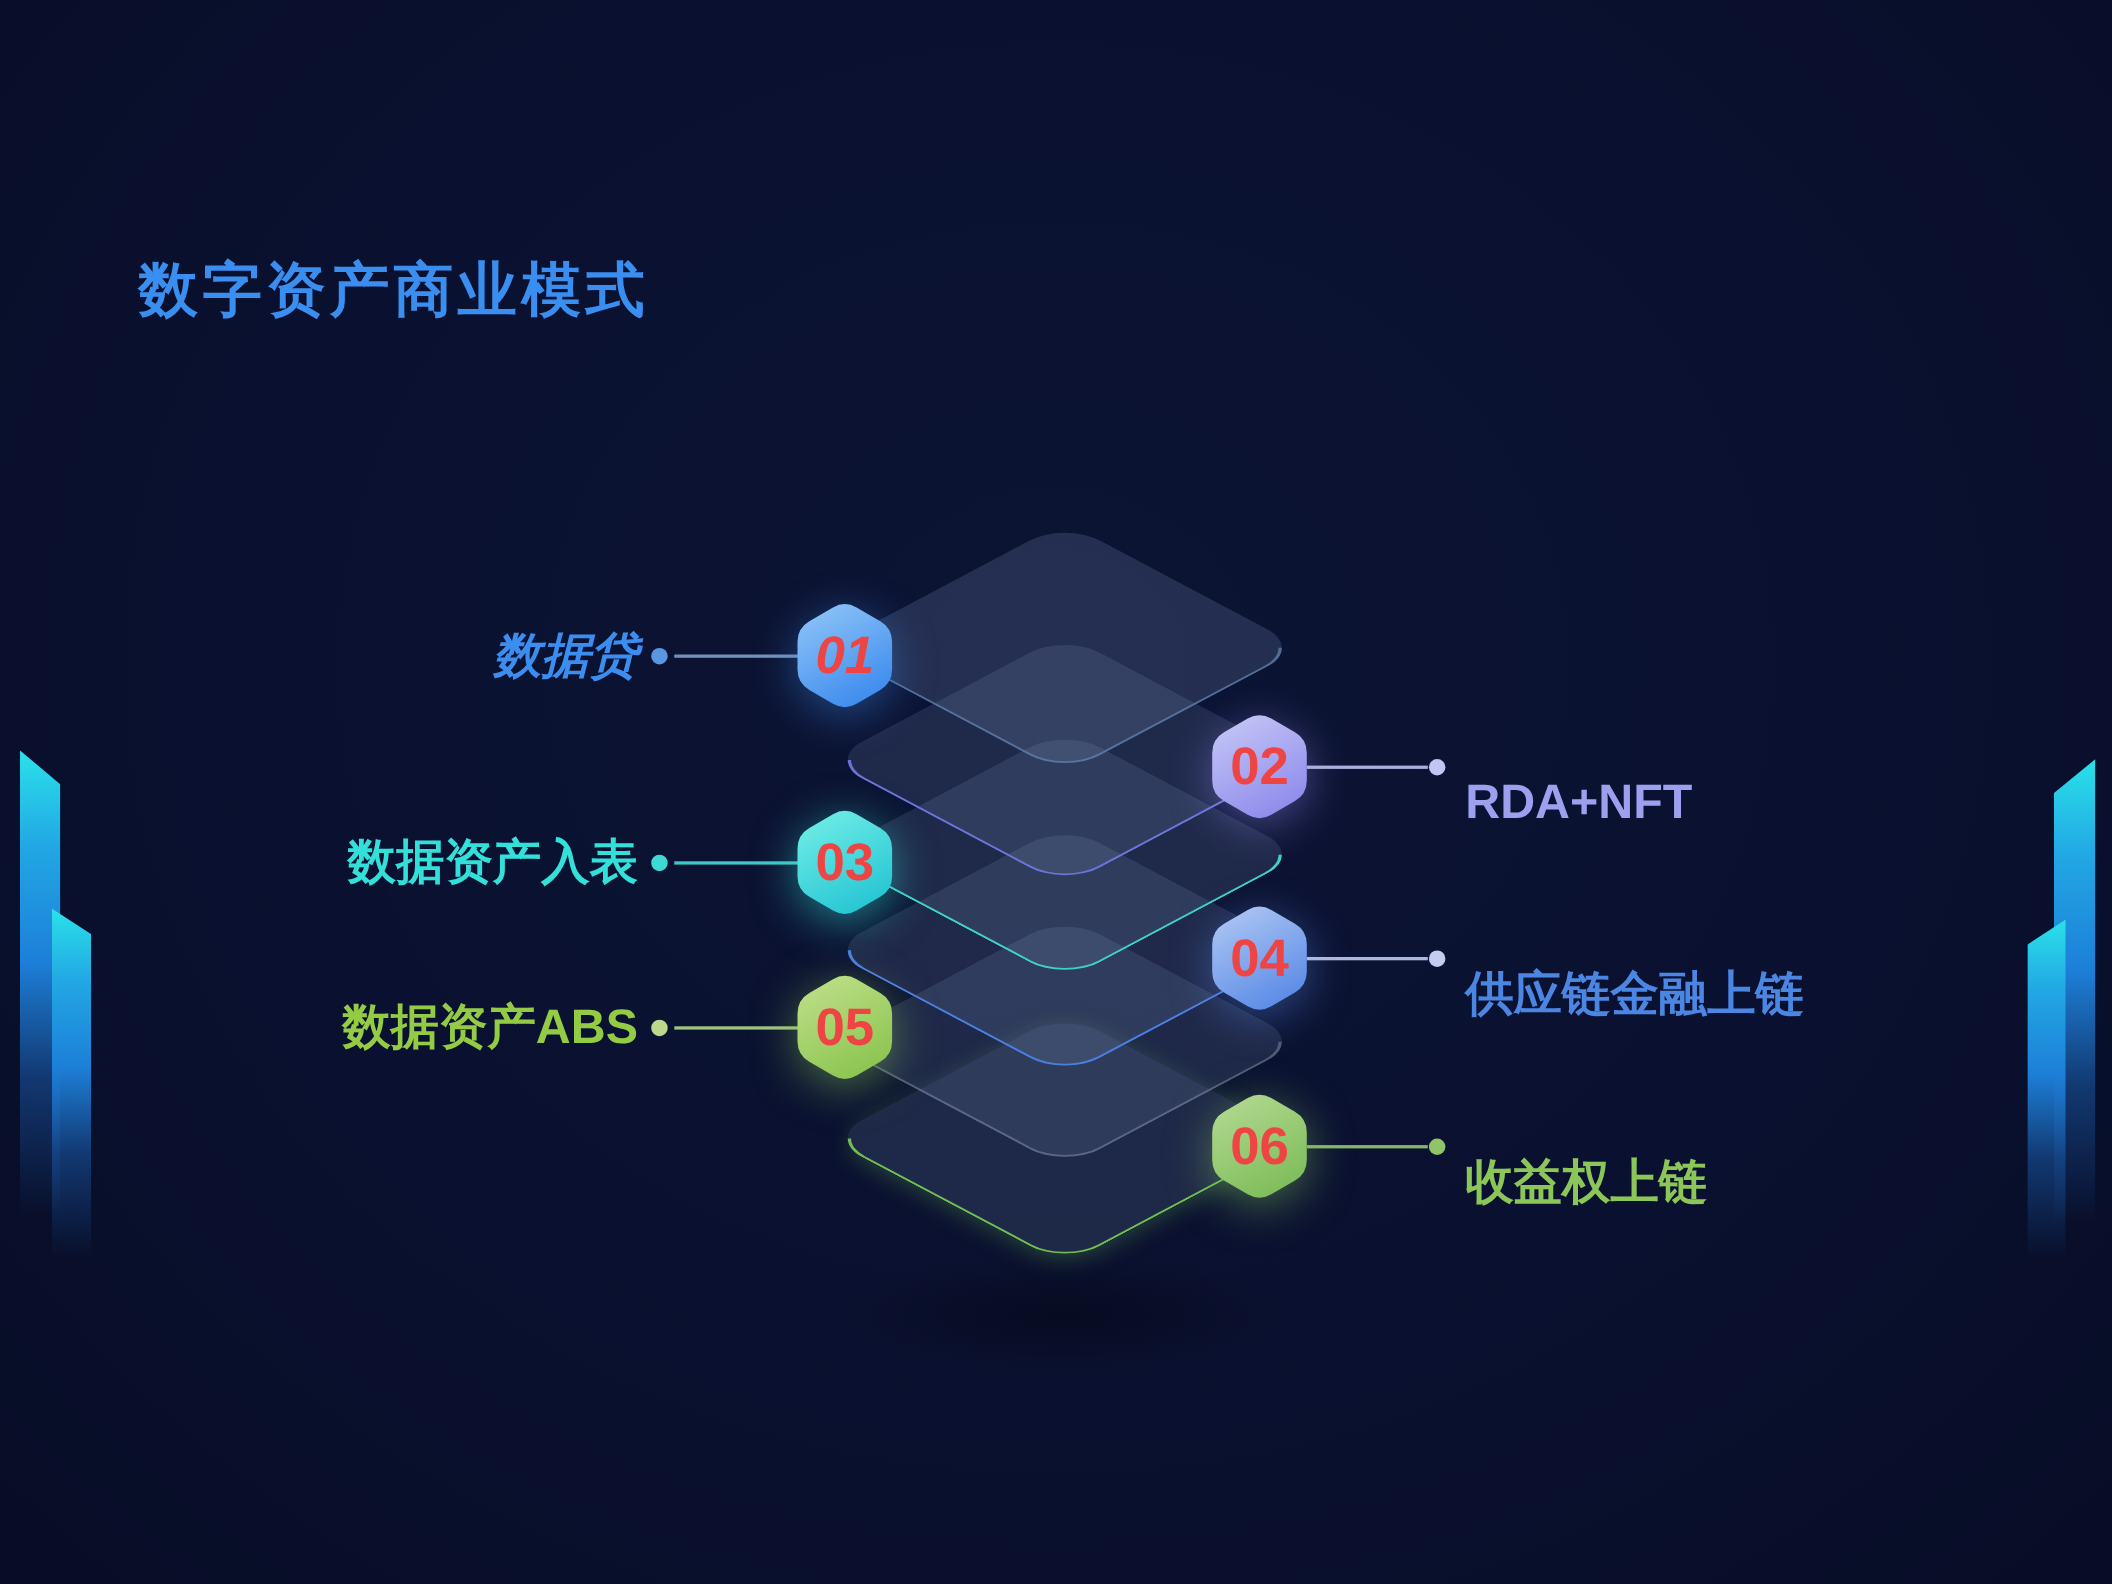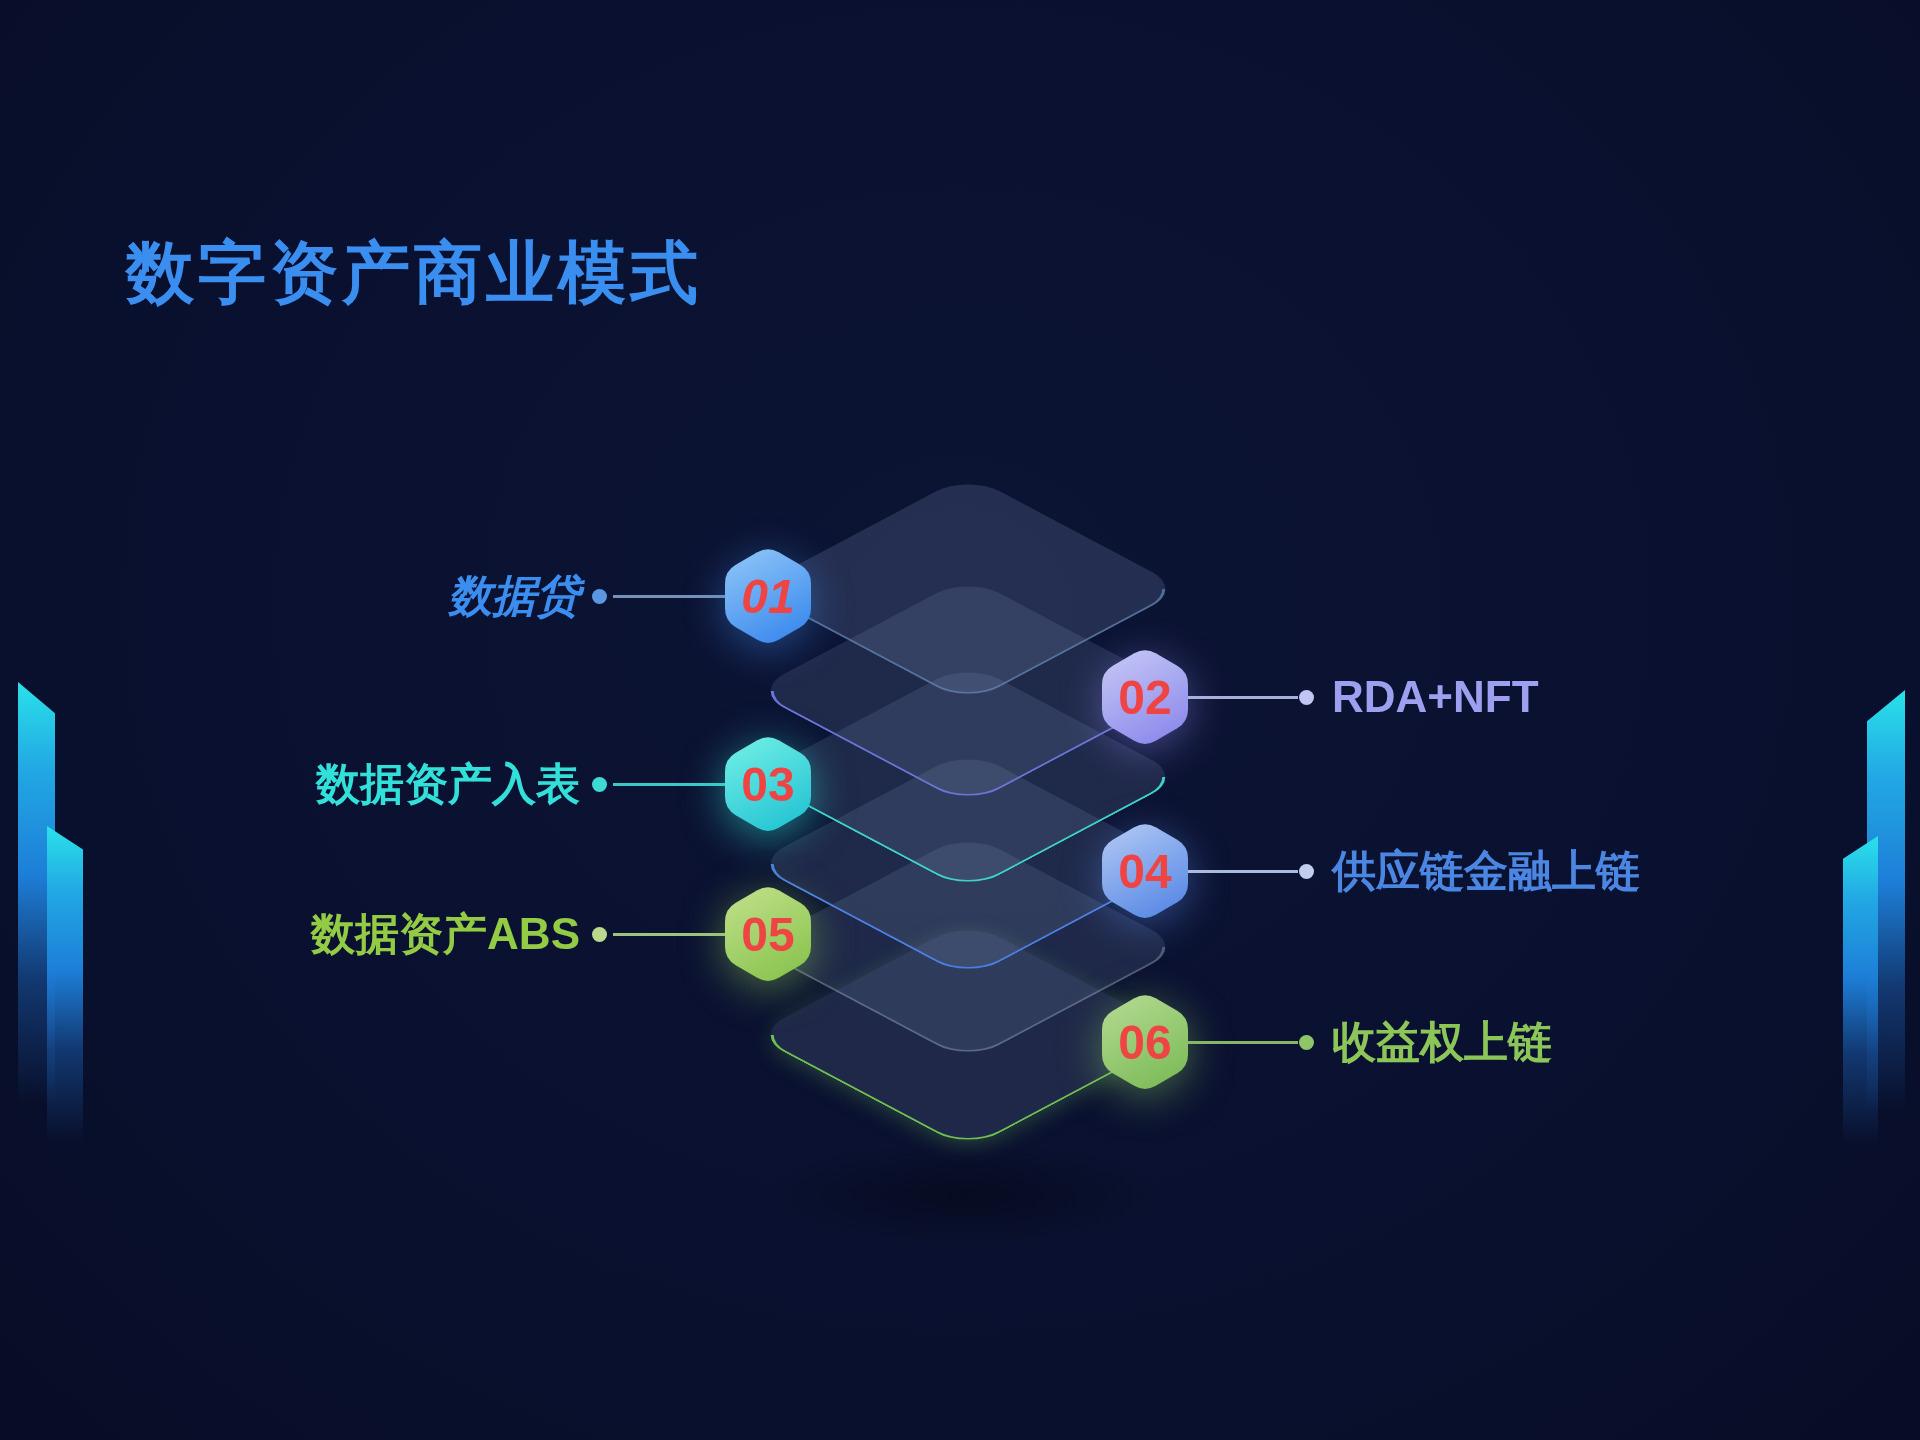--- a/index.html
+++ b/index.html
@@ -7,21 +7,21 @@
     position:relative;
     width:1920px;height:1440px;
     overflow:hidden;
     font-family:"Liberation Sans","DejaVu Sans",sans-serif;
     background:radial-gradient(ellipse at 50% 42%, #0c1434 0%, #0a1130 55%, #070d26 100%);
   }
 
   
   .page-title{
     position:absolute;left:126px;top:228px;
-    font-size:68px;font-weight:800;letter-spacing:4px;
+    font-size:54px;font-weight:800;letter-spacing:4px;
     color:var(--title_color,#3a8ef0);
     white-space:nowrap;z-index:5;
   }
 
   
   .bar{position:absolute;z-index:2;}
   .bar.l{clip-path:polygon(0 0,100% 6.5%,100% 100%,0 100%);
     background:linear-gradient(180deg,var(--decor_cyan,#2ae1ea) 0%,#22a8e4 18%,var(--decor_blue,#1d7fd8) 40%,rgba(26,90,170,.55) 62%,rgba(12,28,70,0) 88%);}
   .bar.r{clip-path:polygon(0 6.5%,100% 0,100% 100%,0 100%);
     background:linear-gradient(180deg,var(--decor_cyan,#2ae1ea) 0%,#22a8e4 18%,var(--decor_blue,#1d7fd8) 40%,rgba(26,90,170,.55) 62%,rgba(12,28,70,0) 88%);}
@@ -49,21 +49,21 @@
     background:radial-gradient(closest-side,rgba(2,6,18,0.55),rgba(2,6,18,0) 72%);
   }
 
   
   .row{position:absolute;left:0;width:100%;height:104px;z-index:30;}
   .row .label{
     position:absolute;top:50%;transform:translateY(-50%);
     font-size:44px;font-weight:800;color:var(--label,#fff);white-space:nowrap;
   }
   .row.left .label{left:0;width:580px;text-align:right;}
-  .row.right .label{left:1332px;}
+  .row.right .label{left:1332px;margin-top:33px;}
   .row .dot{
     position:absolute;top:50%;width:15px;height:15px;margin-top:-7px;
     border-radius:50%;background:var(--dot,#fff);
   }
   .row.left .dot{left:592px;}
   .row.right .dot{left:1299px;}
   .row .line{
     position:absolute;top:50%;height:3px;margin-top:-1px;
     background:var(--line,#fff);opacity:.92;
   }

